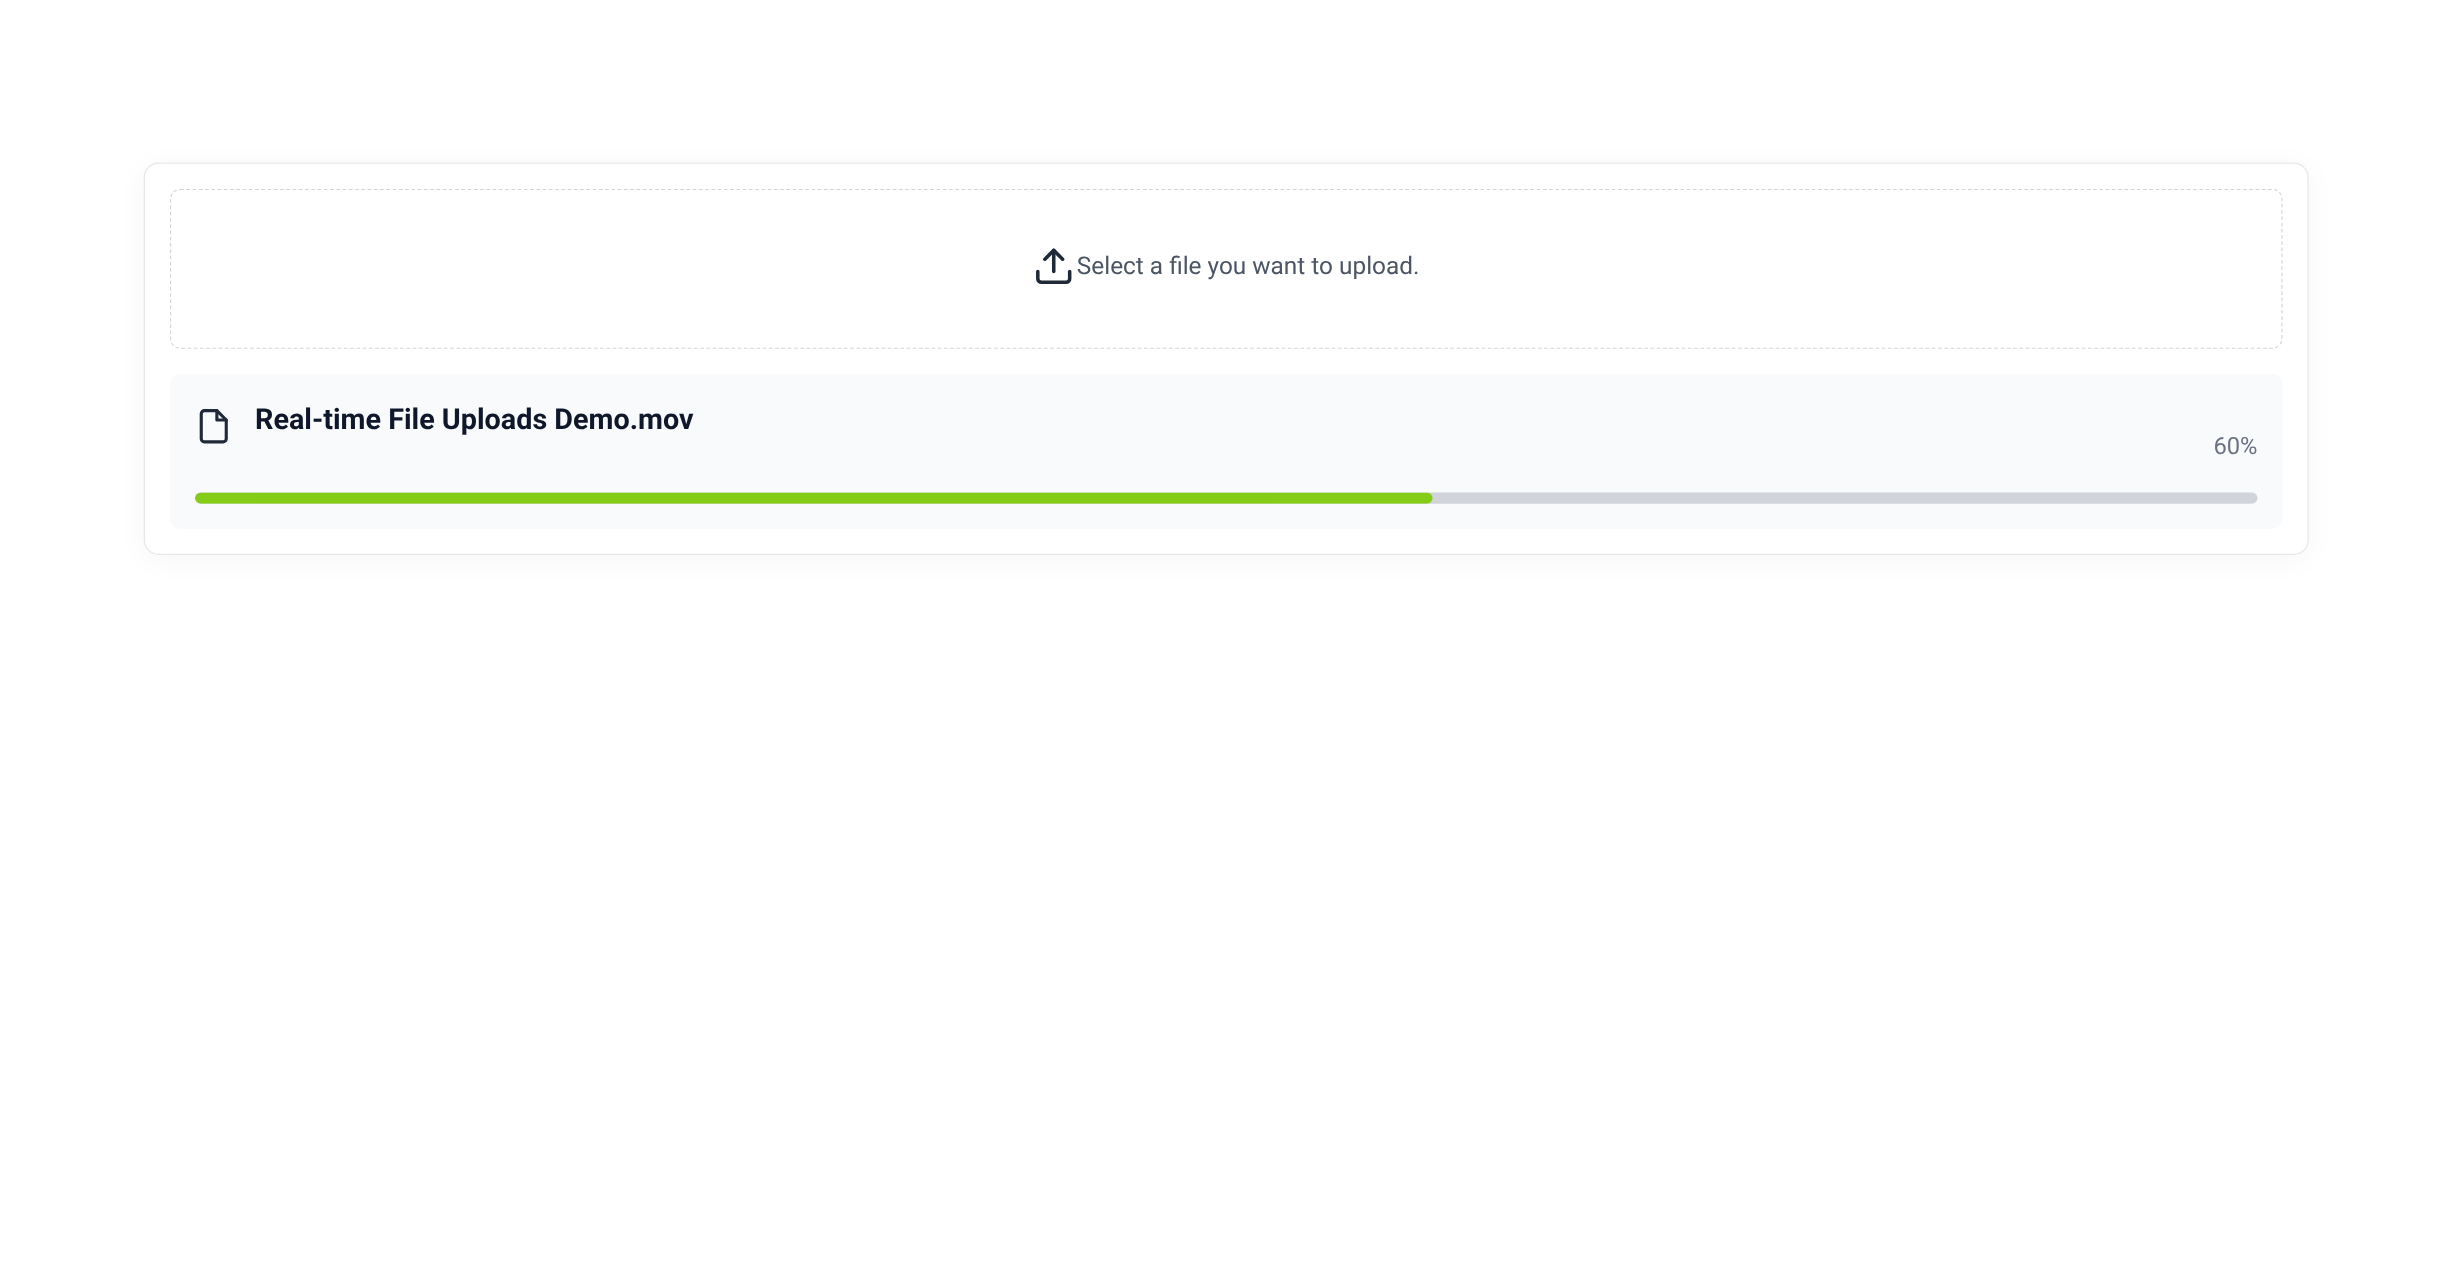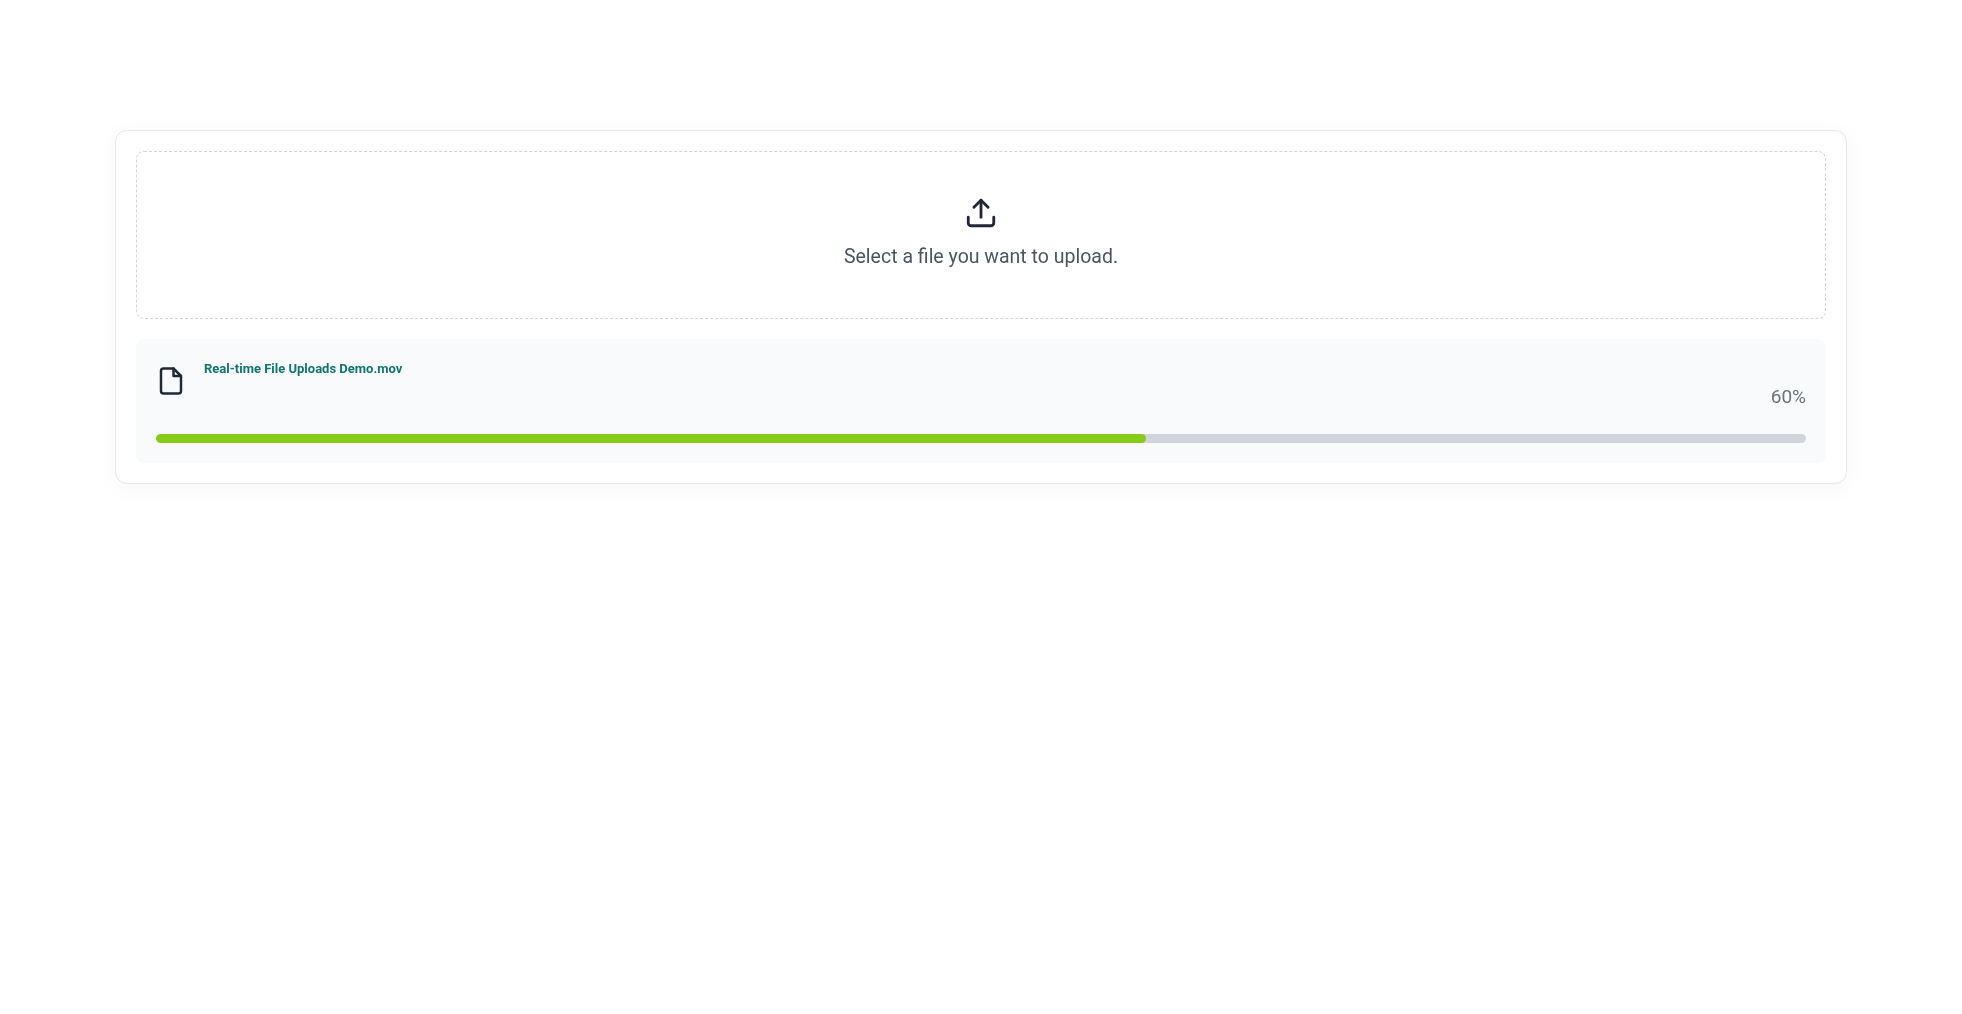--- a/index.html
+++ b/index.html
@@ -21,24 +21,24 @@
       border-radius: 12px;
       padding: 20px;
       box-shadow: 0 4px 24px rgba(0, 0, 0, 0.04);
     }
 
     .drop-zone {
       border: 1.5px dashed #d1d5db;
       border-radius: 8px;
       padding: 44px 20px 48px 20px;
       display: flex;
-      flex-direction: column;
+      flex-direction: row;
       align-items: center;
       justify-content: center;
-      gap: 13px;
+      gap: 1px;
       cursor: pointer;
     }
 
     .upload-icon {
       width: 34px;
       height: 34px;
       color: #1f2937;
     }
 
     .upload-icon svg {
@@ -88,22 +88,22 @@
       stroke-linejoin: round;
     }
 
     .file-info {
       flex: 1;
       min-width: 0;
     }
 
     .file-name {
       font-weight: 700;
-      font-size: 13px;
-      color: #0f766e;
+      font-size: 23px;
+      color: #0f172a;
       line-height: 1.3;
     }
 
     .file-status {
       font-size: 19px;
       color: #6b7280;
       margin-top: 4px;
       line-height: 1.4;
     }
 

